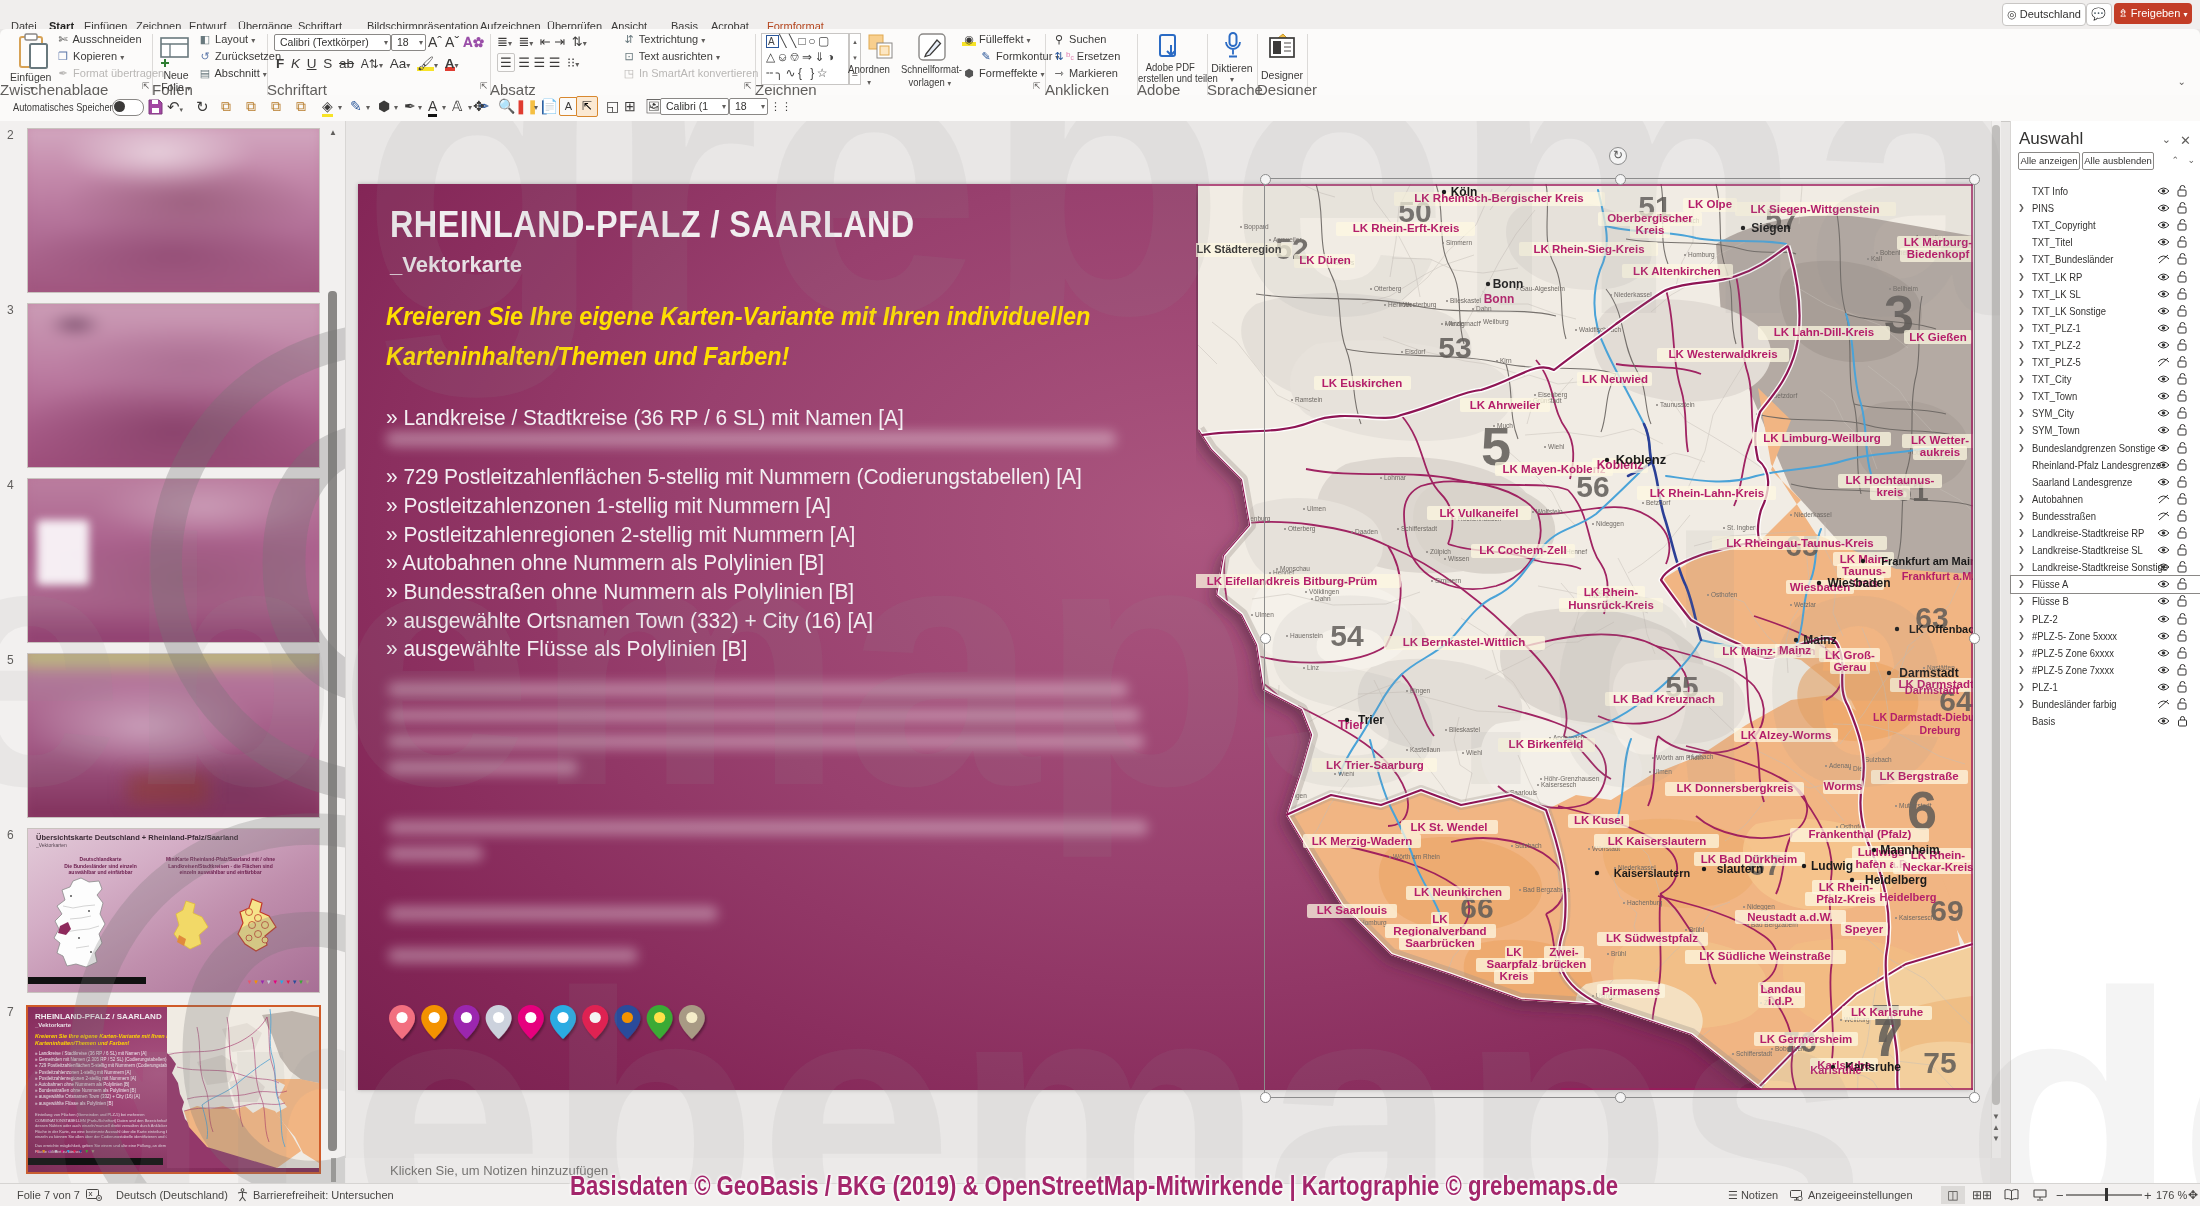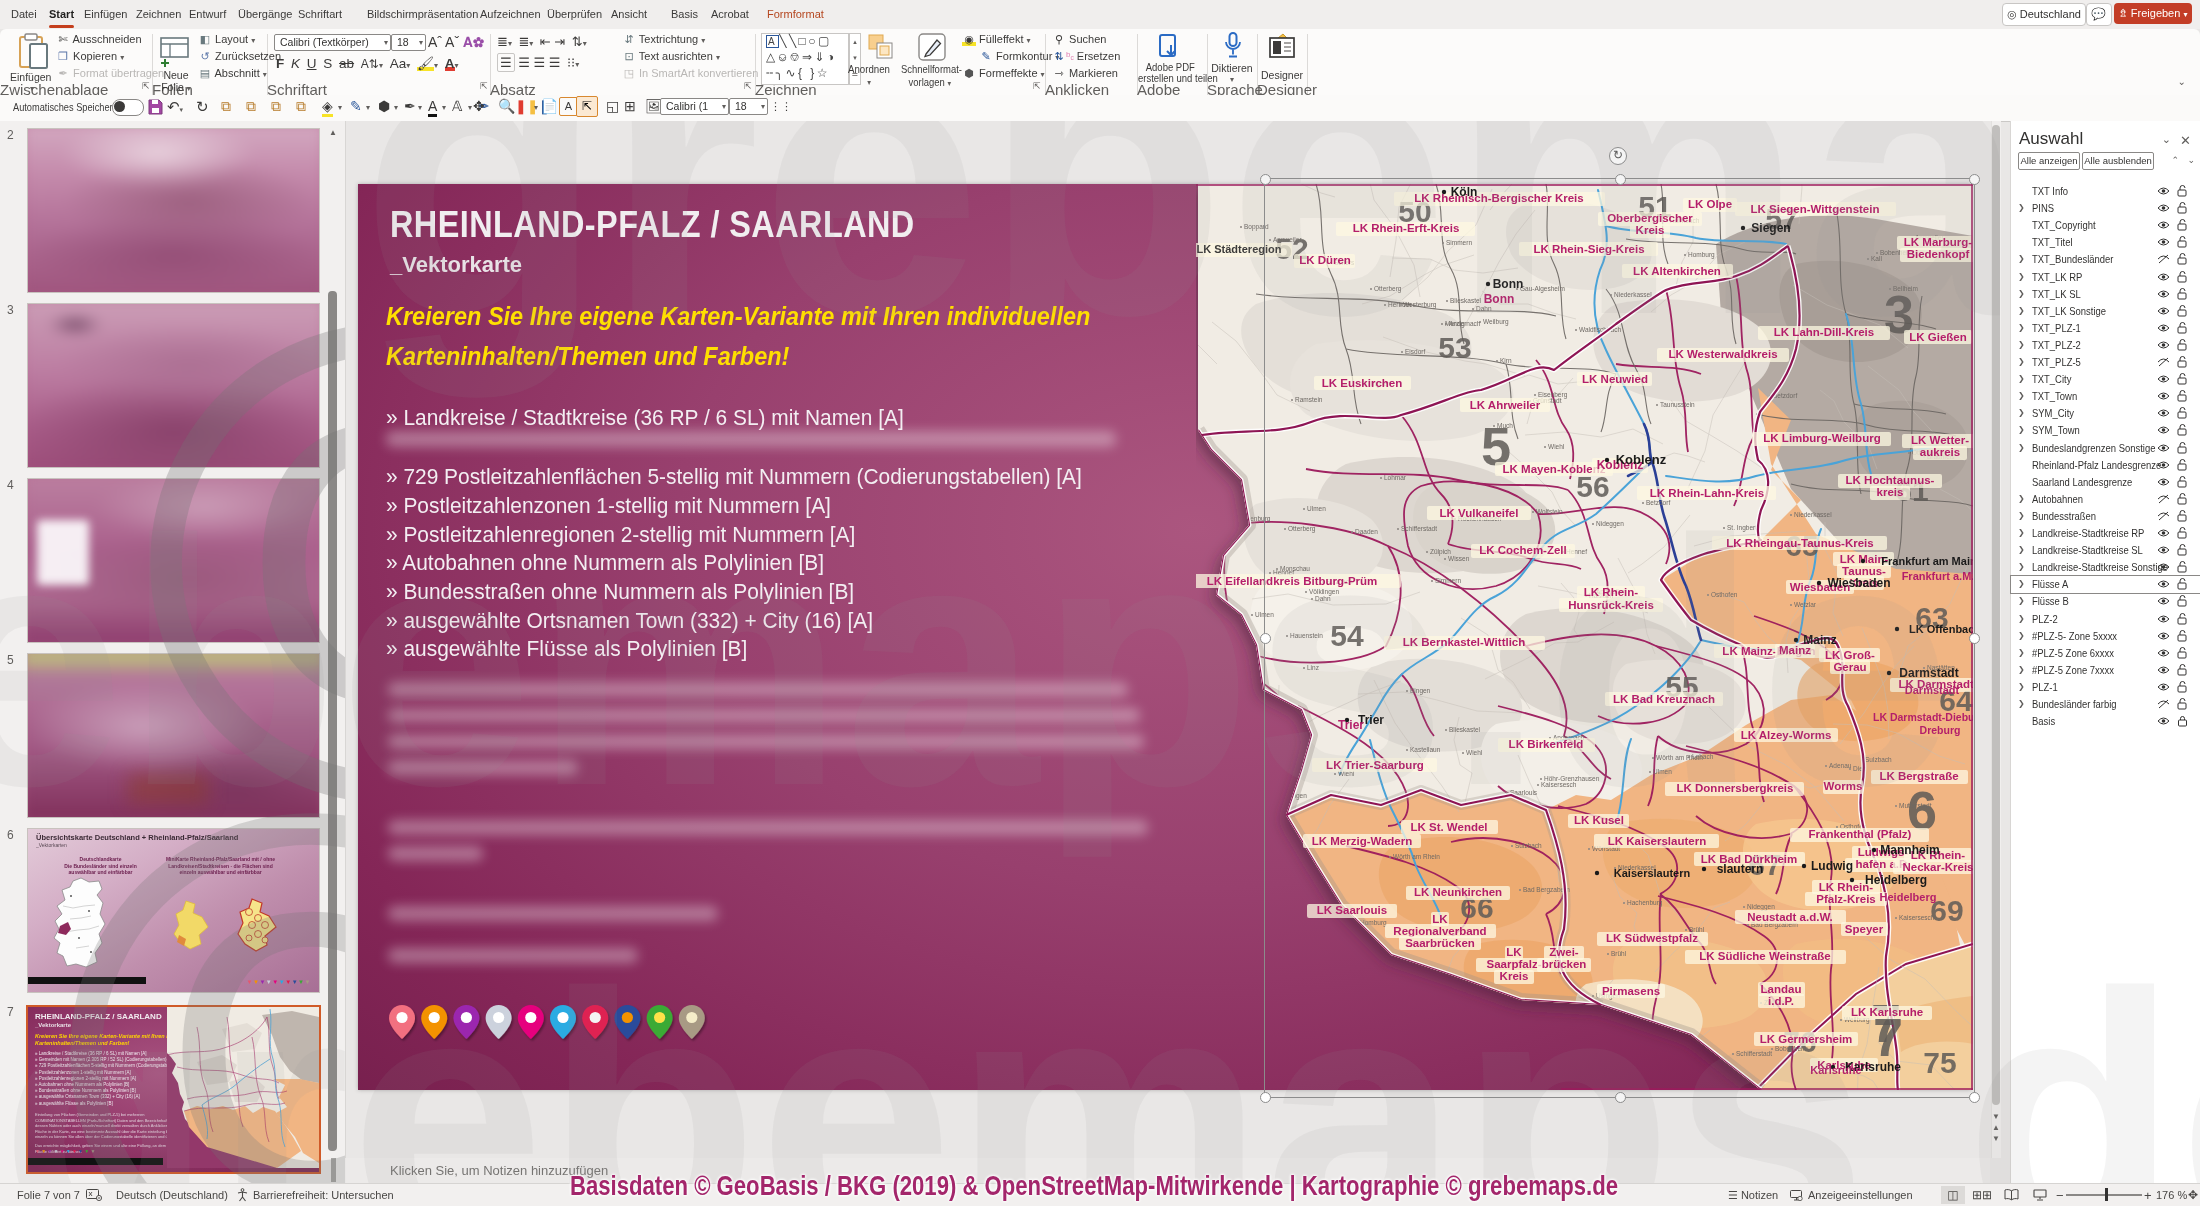--- a/index.html
+++ b/index.html
@@ -1,21 +1,21 @@
 <!DOCTYPE html>
 <html lang="de"><head>
 <meta charset="utf-8">
 <title>PowerPoint</title>
 <style>
 html,body{margin:0;padding:0;}
 body{width:2200px;height:1206px;overflow:hidden;position:relative;font-family:"Liberation Sans",sans-serif;background:#e9e7e6;}
 .abs{position:absolute;}
 
 #tabbar{left:0;top:0;width:2200px;height:29px;background:#f0eeed;}
-#tabbar .tab{position:absolute;top:0;height:29px;line-height:29px;font-size:11px;color:#3b3a39;white-space:nowrap;}
+#tabbar .tab{position:absolute;top:12px;height:29px;line-height:29px;font-size:11px;color:#3b3a39;white-space:nowrap;}
 
 #ribbon{left:0;top:29px;width:2200px;height:66px;background:#fcfbfa;border-bottom:1px solid #e8e6e4;border-radius:6px 6px 0 0;}
 .glab{position:absolute;top:52px;font-size:15px;color:#605e5c;text-align:left;}
 .launcher{position:absolute;top:52px;font-size:9px;color:#605e5c;}
 .rl{font-size:11px;color:#3b3a39;white-space:nowrap;}
 .ic{display:inline-block;width:14px;text-align:center;color:#3b3a39;}
 .cc{position:absolute;right:2px;color:#605e5c;font-size:8px;}
 .gdiv{position:absolute;top:5px;height:84px;width:1px;background:#dcdad8;}
 .rtxt{font-size:10.5px;color:#3b3a39;white-space:nowrap;}
 .combo{position:absolute;background:#fff;border:1px solid #8a8886;border-radius:2px;font-size:10.5px;color:#323130;padding-left:5px;}

